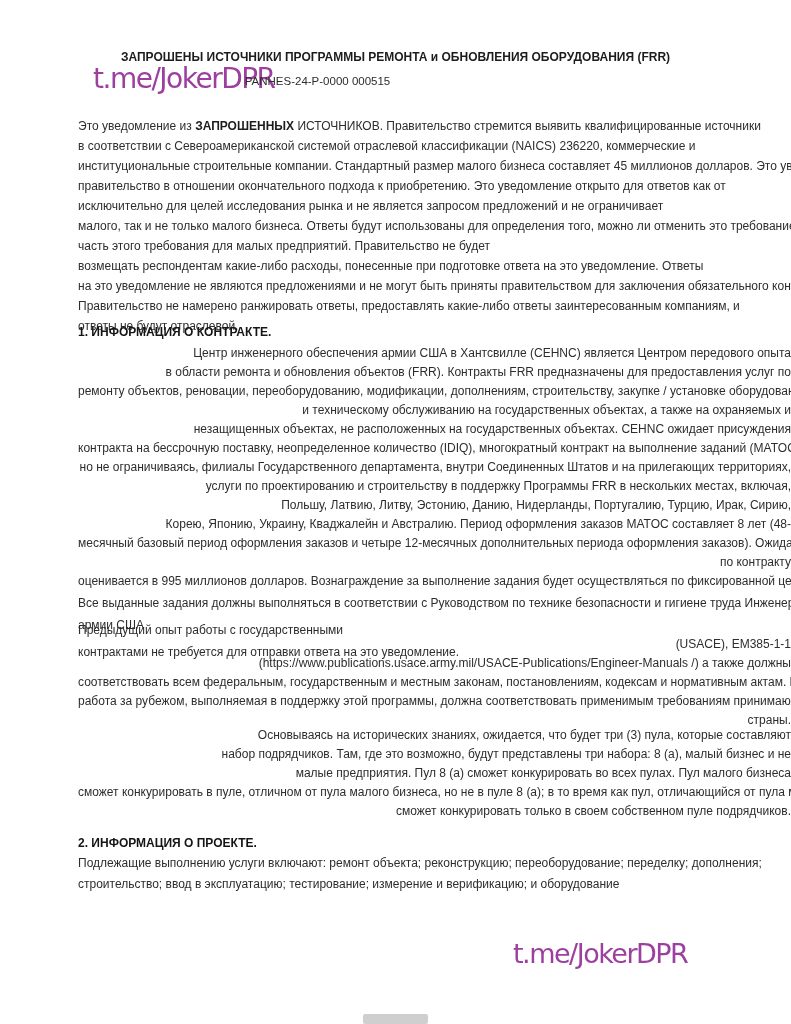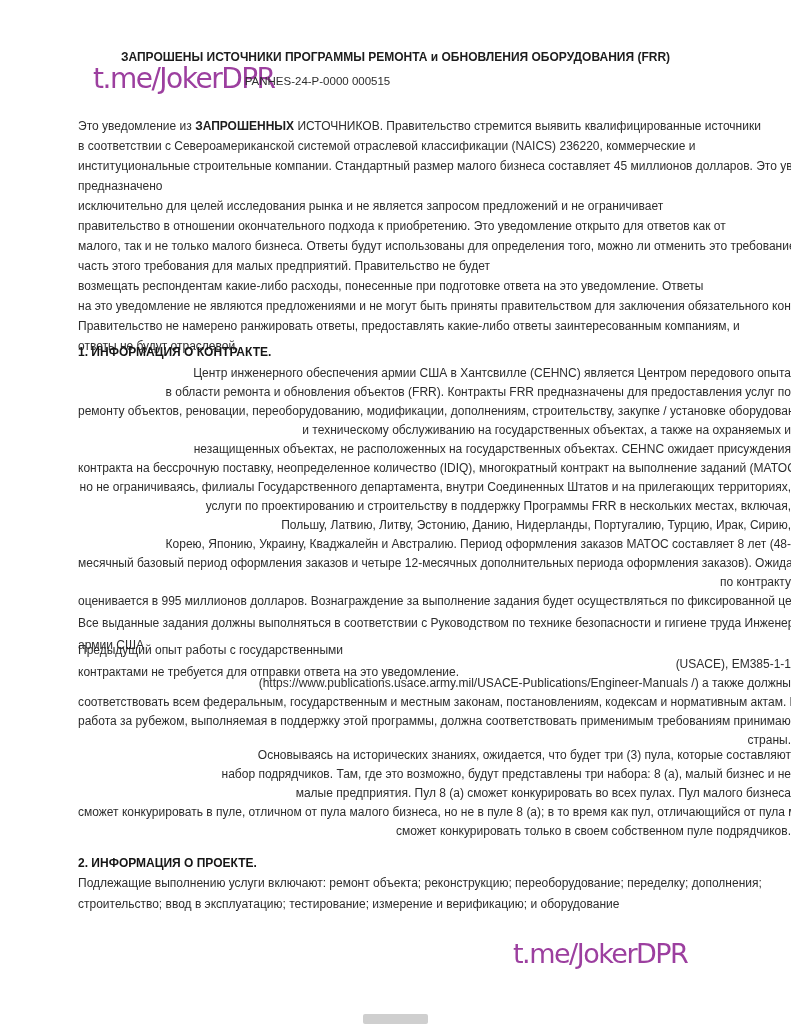--- a/index.html
+++ b/index.html
@@ -75,23 +75,22 @@
 
   <div class="body-text">
 
     <div class="line">
       <span>Это уведомление из </span><b>ЗАПРОШЕННЫХ</b><span> ИСТОЧНИКОВ. Правительство стремится выявить квалифицированные источники</span>
     </div>
 
     <div>
         <div class="line">в соответствии с Североамериканской системой отраслевой классификации (NAICS) 236220, коммерческие и</div>
         <div class="line">институциональные строительные компании. Стандартный размер малого бизнеса составляет 45 миллионов долларов. Это уведомление</div>
-        <div class="line">предназначено</div>
+        <div class="line">правительство в отношении окончательного подхода к приобретению. Это уведомление открыто для ответов как от</div>
         <div class="line">исключительно для целей исследования рынка и не является запросом предложений и не ограничивает</div>
-        <div class="line">правительство в отношении окончательного подхода к приобретению. Это уведомление открыто для ответов как от</div>
         <div class="line">малого, так и не только малого бизнеса. Ответы будут использованы для определения того, можно ли отменить это требование или</div>
         <div class="line">часть этого требования для малых предприятий. Правительство не будет</div>
         <div class="line">возмещать респондентам какие-либо расходы, понесенные при подготовке ответа на это уведомление. Ответы</div>
         <div class="line">на это уведомление не являются предложениями и не могут быть приняты правительством для заключения обязательного контракта.</div>
         <div class="line">Правительство не намерено ранжировать ответы, предоставлять какие-либо ответы заинтересованным компаниям, и</div>
         <div class="line">ответы не будут отраслевой.</div>
       </div>
 
     <div class="section-heading heading-1">1. ИНФОРМАЦИЯ О КОНТРАКТЕ.</div>
 

